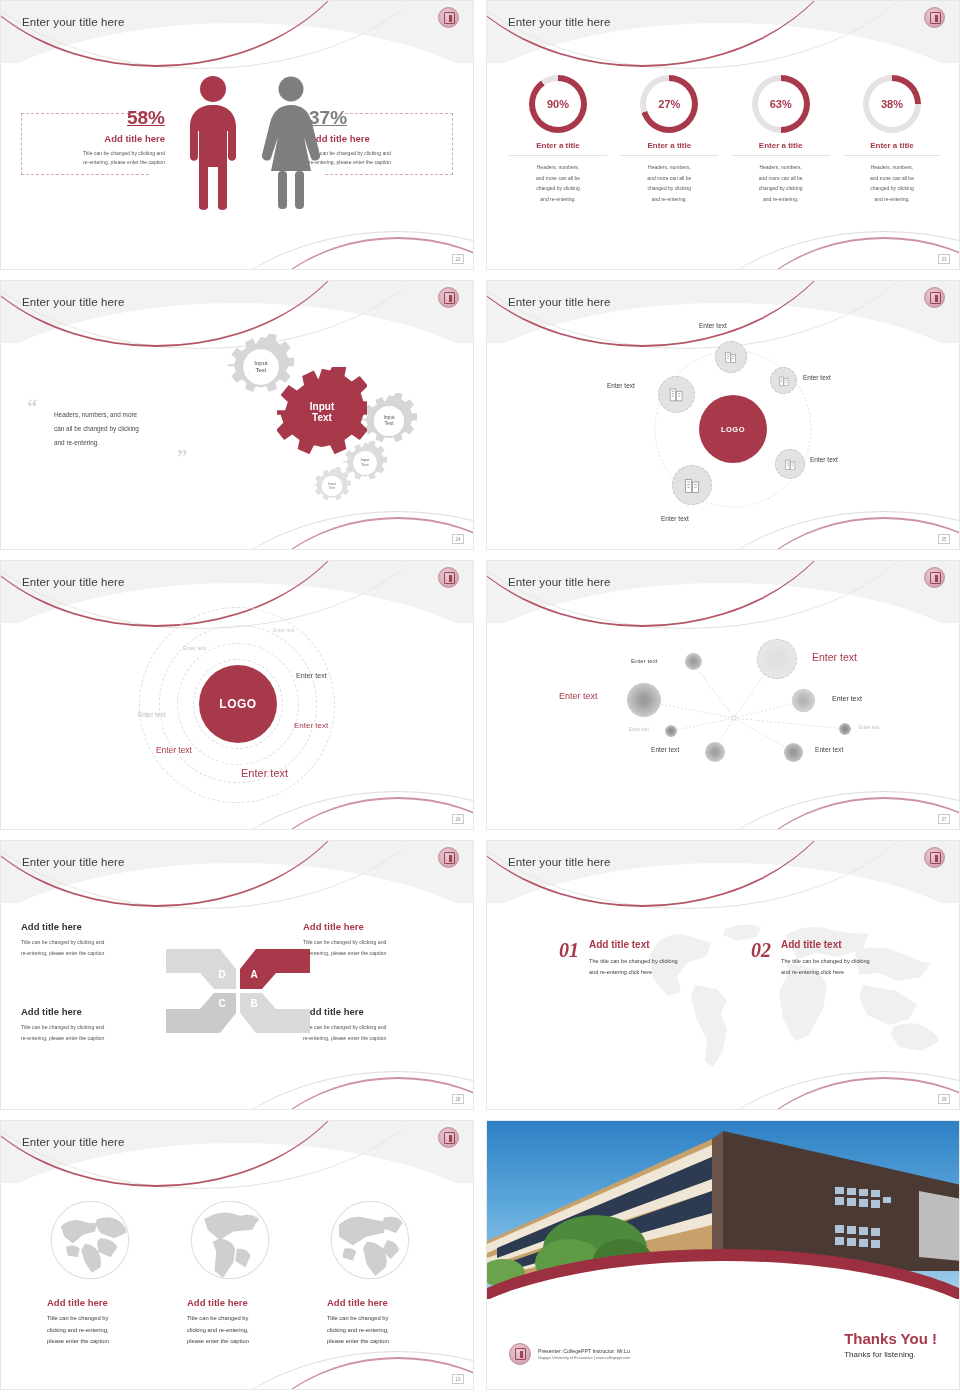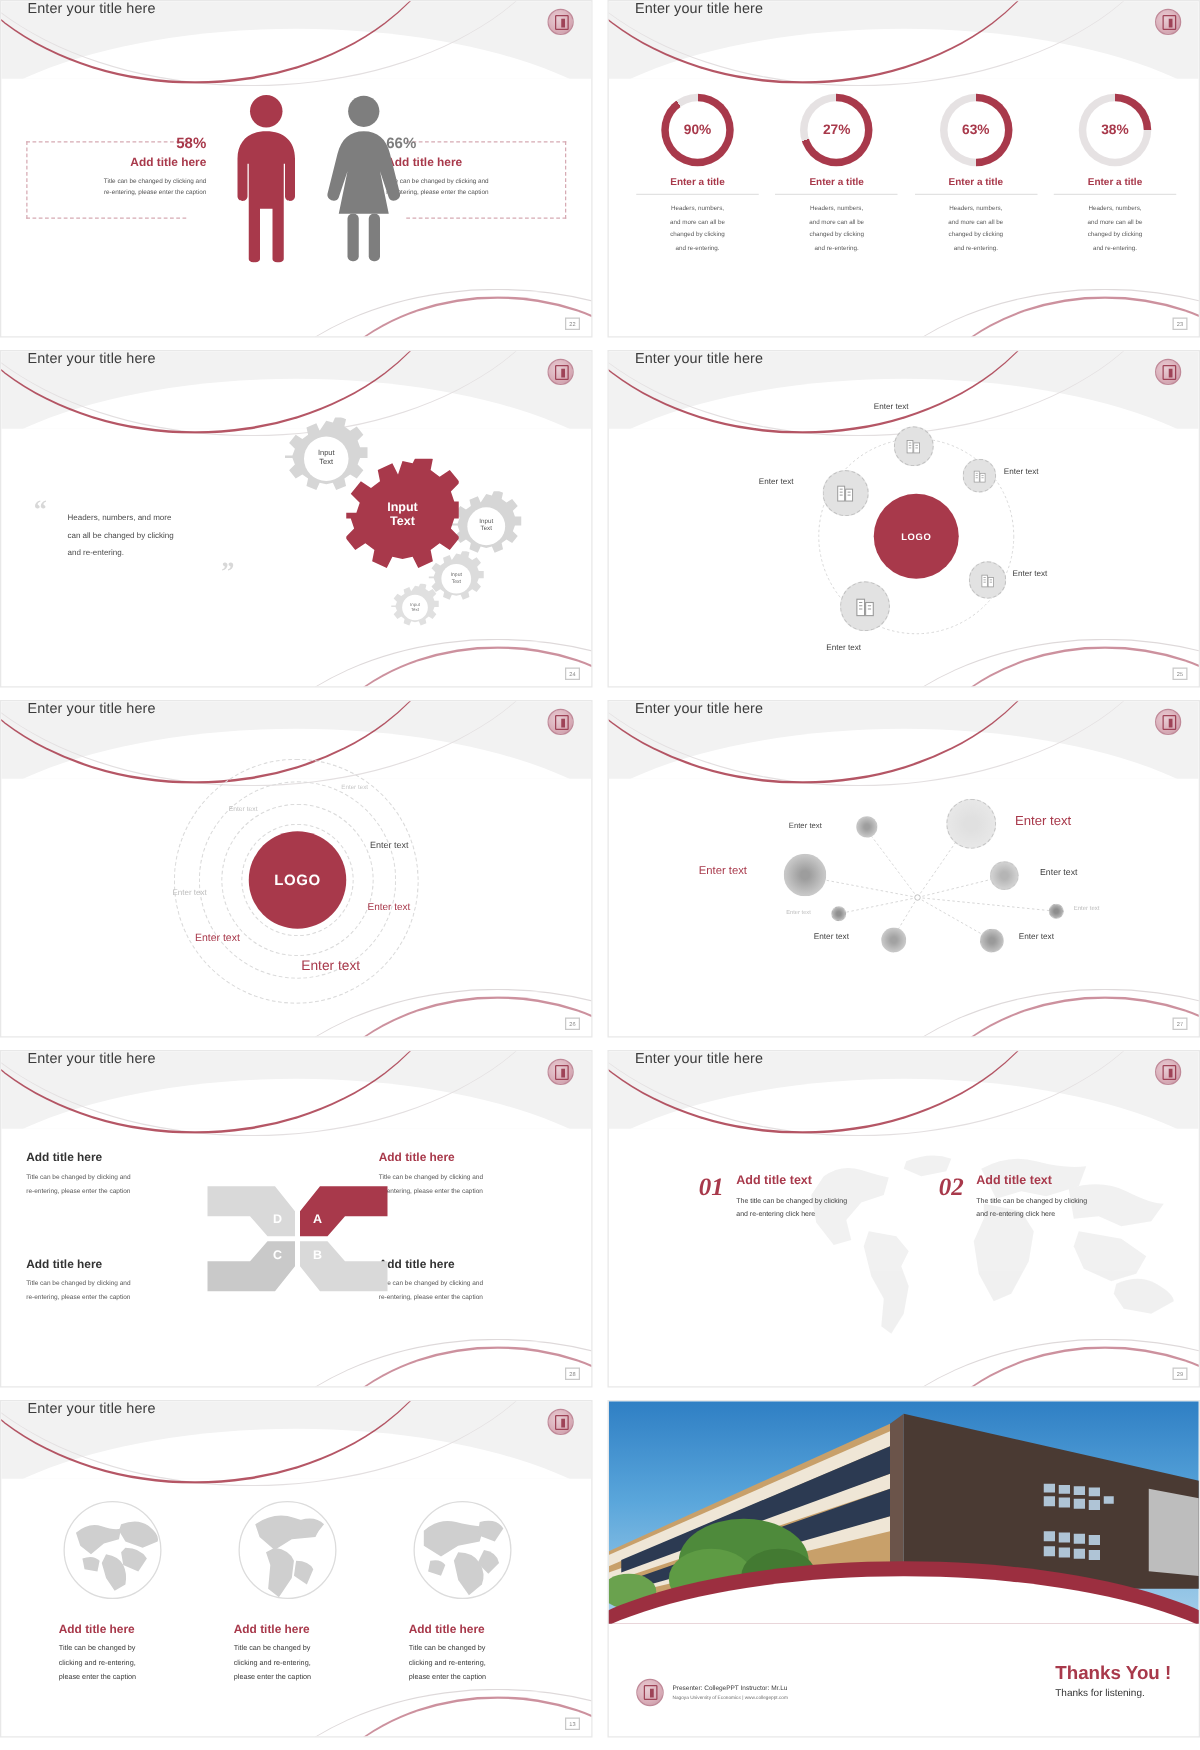--- a/index.html
+++ b/index.html
@@ -32,21 +32,21 @@
     overflow: hidden;
   }
   .hdr-band:after {
     content: "";
     position: absolute; left: -12%; top: 22px;
     width: 124%; height: 120px;
     background: #ffffff;
     border-radius: 50% 50% 0 0 / 100% 100% 0 0;
   }
   .slide-title {
-    position: absolute; left: 21px; top: 0;
+    position: absolute; left: 21px; top: 15px;
     font-size: 11.5px; color: #3b3b3b; letter-spacing: .1px;
     z-index: 6;
   }
   .crest {
     position: absolute; right: 14px; top: 6px;
     width: 21px; height: 21px; border-radius: 50%;
     background: radial-gradient(circle at 40% 35%, #e8ccd3 0%, #d9adb8 60%, #c294a2 100%);
     border: 1px solid #c08a99;
     z-index: 7;
   }
@@ -92,21 +92,21 @@
   }
   .pagebadge {
     position: absolute; right: 9px; bottom: 5px;
     width: 12px; height: 10px;
     border: 1px solid #c9c9c9;
     font-size: 4.5px; color: #8a8a8a;
     display: flex; align-items: center; justify-content: center;
     z-index: 8; background: #fff;
   }
   .body { position: absolute; inset: 0; z-index: 5; }
-  .pct { font-size: 12px; font-weight: bold; }
+  .pct { font-size: 19px; font-weight: bold; text-decoration: underline; }
   .s1-col { position: absolute; width: 140px; }
   .s1-title { font-size: 9.5px; font-weight: bold; color:#a8394b; margin-top:4px; }
   .s1-txt { font-size: 5.1px; color:#555; line-height: 1.85; margin-top: 5px; }
   .dashbox { position:absolute; border:1px dashed #d6aab3; }
 
   
   .donut-row { position:absolute; left:22px; top:74px; width:432px;
                display:flex; justify-content:space-between; }
   .donut-col { width: 98px; text-align:center; }
   .donut { width:58px; height:58px; margin:0 auto; position:relative; }
@@ -198,21 +198,21 @@
       <div class="dashbox" style="right:20px;top:112px;width:128px;height:62px;border-left:none;"></div>
 
       <div class="s1-col" style="left:24px;top:106px;text-align:right;">
         <div class="pct" style="color:#a8394b;">58%</div>
         <div class="s1-title">Add title here</div>
         <div class="s1-txt">Title can be changed by clicking and</div>
         <div class="s1-txt" style="margin-top:0">re-entering, please enter the caption</div>
       </div>
 
       <div class="s1-col" style="right:24px;top:106px;text-align:left;">
-        <div class="pct" style="color:#7e7e7e;">66%</div>
+        <div class="pct" style="color:#7e7e7e;">37%</div>
         <div class="s1-title">Add title here</div>
         <div class="s1-txt">Title can be changed by clicking and</div>
         <div class="s1-txt" style="margin-top:0">re-entering, please enter the caption</div>
       </div>
 
       <svg width="68" height="135" viewBox="0 0 68 135" style="position:absolute;left:178px;top:74px;">
         <circle cx="34" cy="14" r="13" fill="#A8394B"></circle>
         <path d="M34 30 C20 30 11 38 11 52 L11 82 C11 87 19 87 19 82 L19 56 L20 56 L20 132 C20 136 29 136 29 132 L29 92 L39 92 L39 132 C39 136 48 136 48 132 L48 56 L49 56 L49 82 C49 87 57 87 57 82 L57 52 C57 38 48 30 34 30 Z" fill="#A8394B"></path>
       </svg>
 

